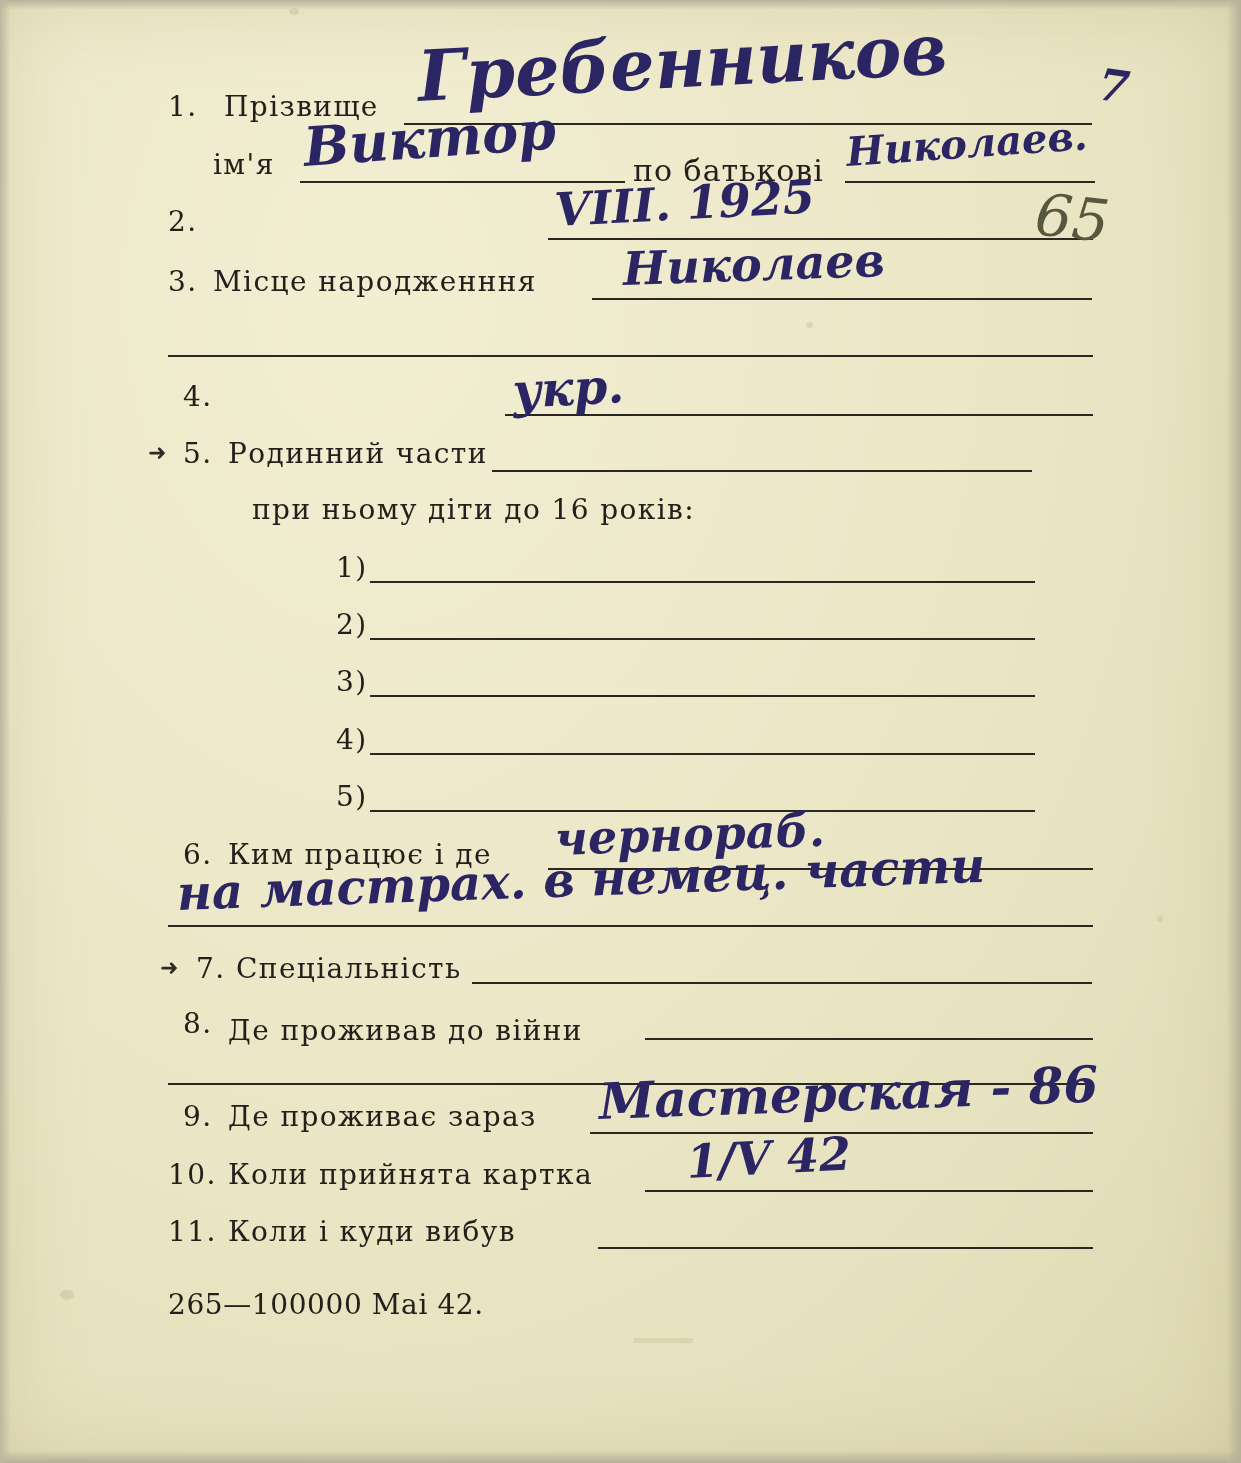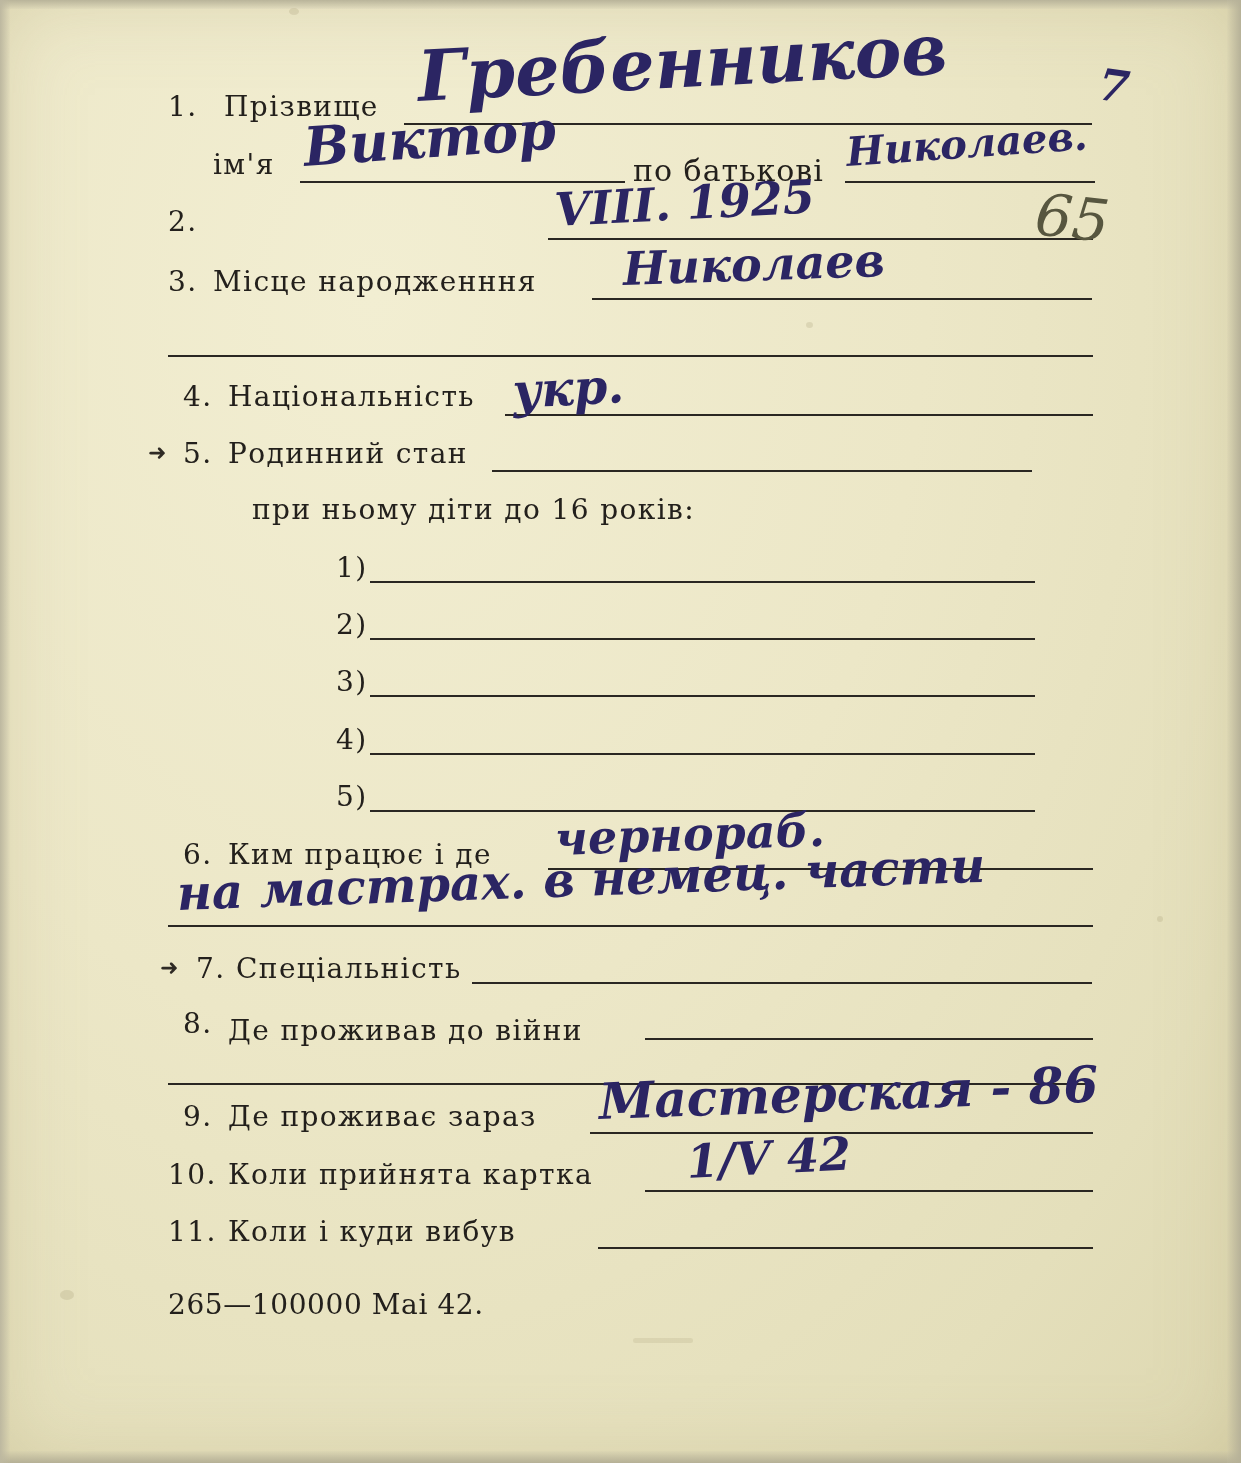--- a/index.html
+++ b/index.html
@@ -117,27 +117,26 @@
   <div class="hand" style="left:556px; top:183px; font-size:46px; transform: rotate(-3deg);">VIII. 1925</div>
   <div class="hand pencil" style="left:1032px; top:180px; font-size:58px; transform: rotate(6deg); color:#57563f; font-weight:normal;">65</div>
 
   <div class="typed" style="left:168px; top:265px;">3.</div>
   <div class="typed" style="left:213px; top:265px;">Місце народженння</div>
   <div class="rule" style="left:592px; top:298px; width:500px;"></div>
   <div class="hand" style="left:624px; top:242px; font-size:46px; transform: rotate(-2deg);">Николаев</div>
   <div class="rule" style="left:168px; top:355px; width:925px;"></div>
 
   <div class="typed" style="left:183px; top:380px;">4.</div>
-  <div class="typed" style="left:228px; top:380px;">Національність</div>
   <div class="rule" style="left:505px; top:414px; width:588px;"></div>
   <div class="hand" style="left:514px; top:363px; font-size:48px; transform: rotate(-3deg);">укр.</div>
 
   <div class="arrow-mark" style="left:148px; top:440px;">➜</div>
   <div class="typed" style="left:183px; top:437px;">5.</div>
-  <div class="typed" style="left:228px; top:437px;">Родинний стан</div>
+  <div class="typed" style="left:228px; top:437px;">Родинний части</div>
   <div class="rule" style="left:492px; top:470px; width:540px;"></div>
 
   <div class="typed" style="left:252px; top:493px;">при ньому діти до 16 років:</div>
 
   <div class="typed" style="left:336px; top:551px;">1)</div>
   <div class="rule" style="left:370px; top:581px; width:665px;"></div>
 
   <div class="typed" style="left:336px; top:608px;">2)</div>
   <div class="rule" style="left:370px; top:638px; width:665px;"></div>
 

